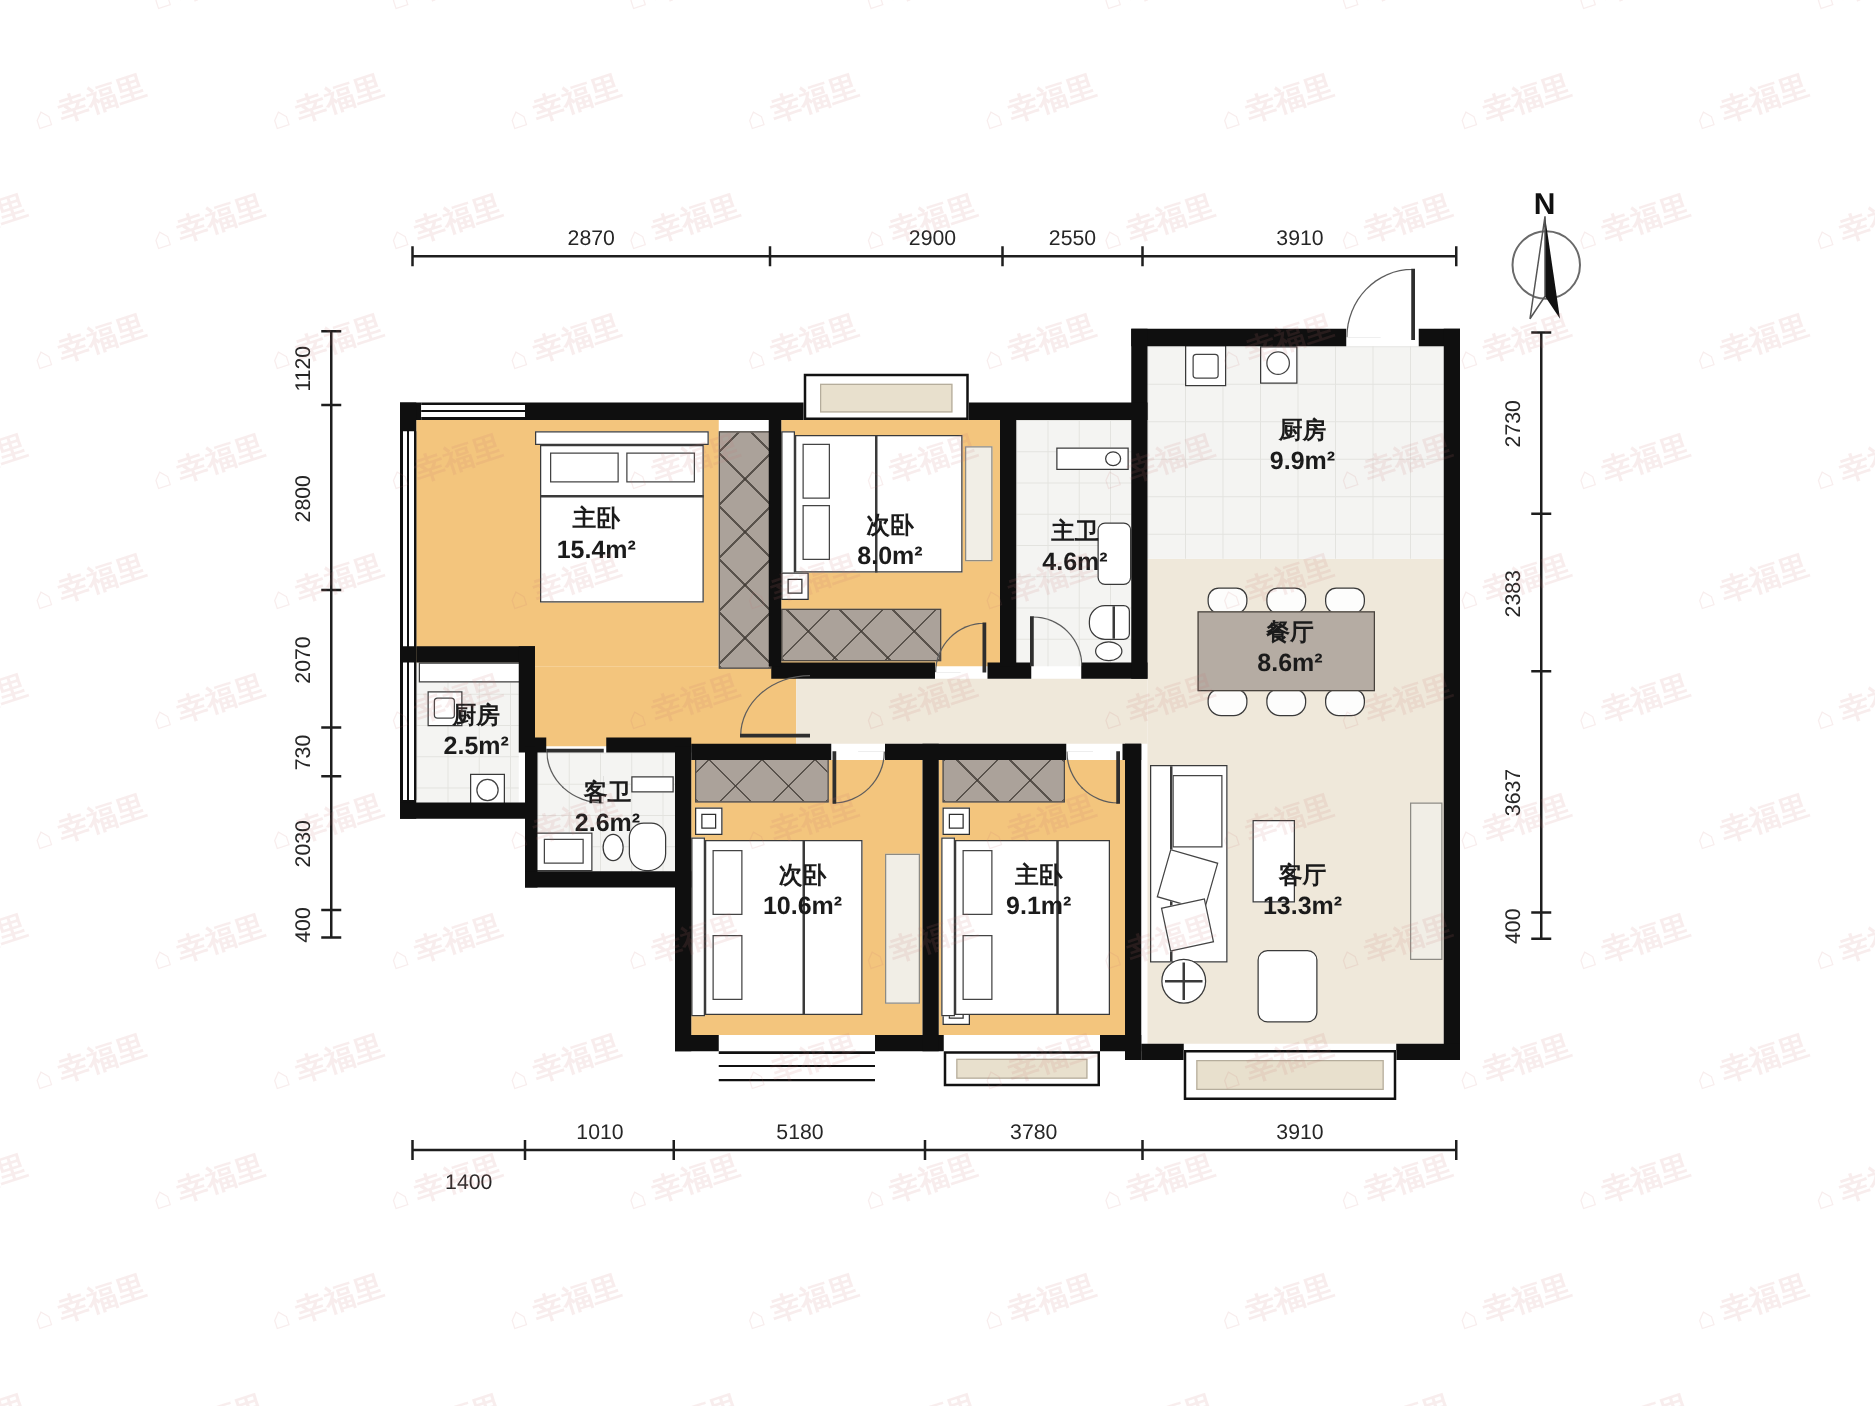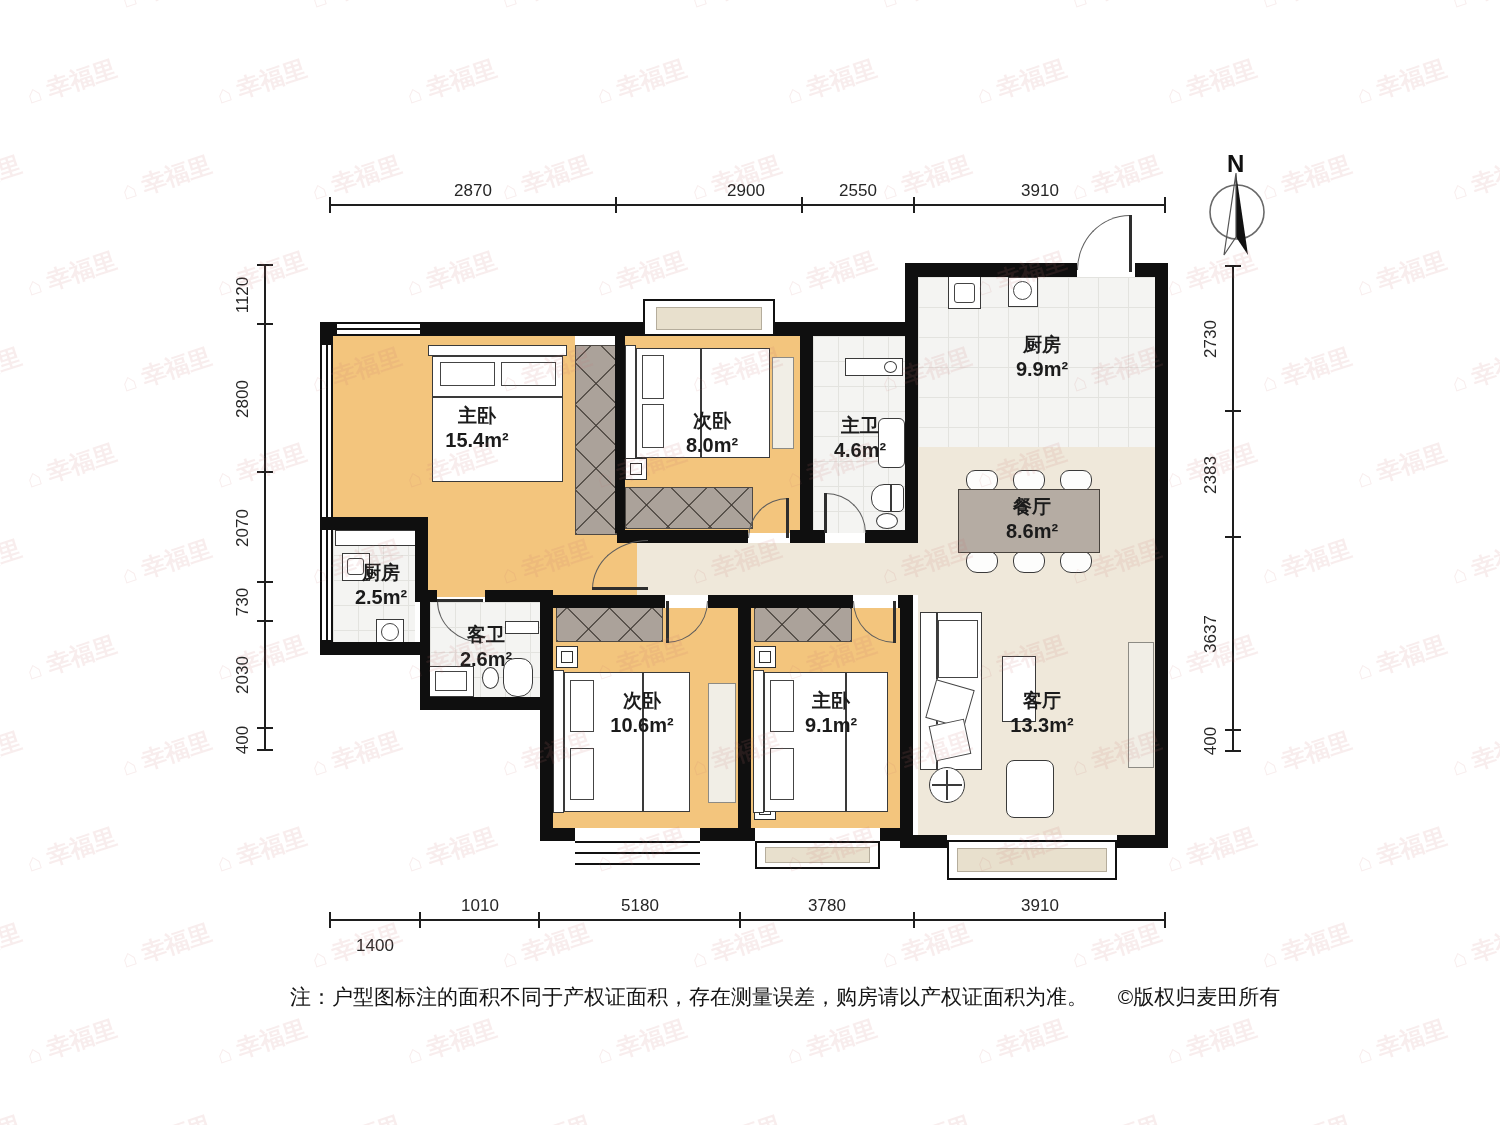--- a/index.html
+++ b/index.html
@@ -308,24 +308,20 @@
   <div class="abs dimV" style="left:1176px;top:624px">3637</div>
   <div class="abs dimV" style="left:1176px;top:731px">400</div>
 
   <div class="abs compassN" style="left:1227px;top:150px">N</div>
   <svg class="abs" style="left:1205px;top:165px" width="64" height="98" viewBox="0 0 64 98">
     <circle cx="32" cy="47" r="27" fill="none" stroke="#6a6a6a" stroke-width="1.6"></circle>
     <polygon points="31,8 43,90 31,72" fill="#111"></polygon>
     <polygon points="31,8 19,90 31,72" fill="none" stroke="#555" stroke-width="1.2"></polygon>
   </svg>
 
-  <div class="abs note" style="left:290px;top:983px">
-    <span>注：户型图标注的面积不同于产权证面积，存在测量误差，购房请以产权证面积为准。</span>
-    <span style="margin-left:24px">©版权归麦田所有</span>
-  </div>
 
   <div id="wm-layer">
       <div class="wm" style="left: -70px; top: -30px;">⌂ 幸福里</div>
       <div class="wm" style="left: 120px; top: -30px;">⌂ 幸福里</div>
       <div class="wm" style="left: 310px; top: -30px;">⌂ 幸福里</div>
       <div class="wm" style="left: 500px; top: -30px;">⌂ 幸福里</div>
       <div class="wm" style="left: 690px; top: -30px;">⌂ 幸福里</div>
       <div class="wm" style="left: 880px; top: -30px;">⌂ 幸福里</div>
       <div class="wm" style="left: 1070px; top: -30px;">⌂ 幸福里</div>
       <div class="wm" style="left: 1260px; top: -30px;">⌂ 幸福里</div>

